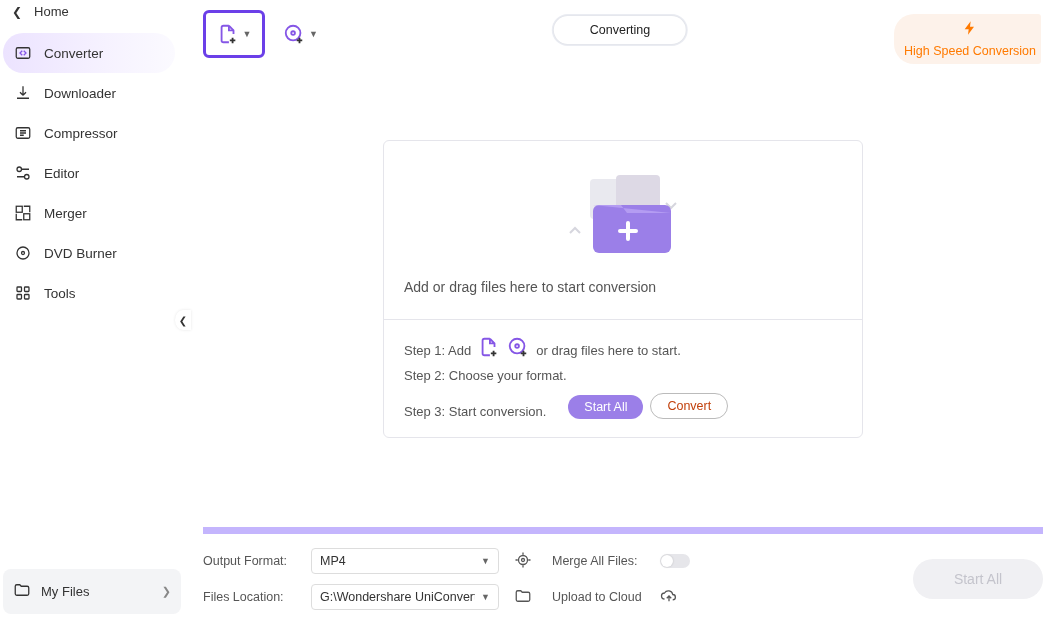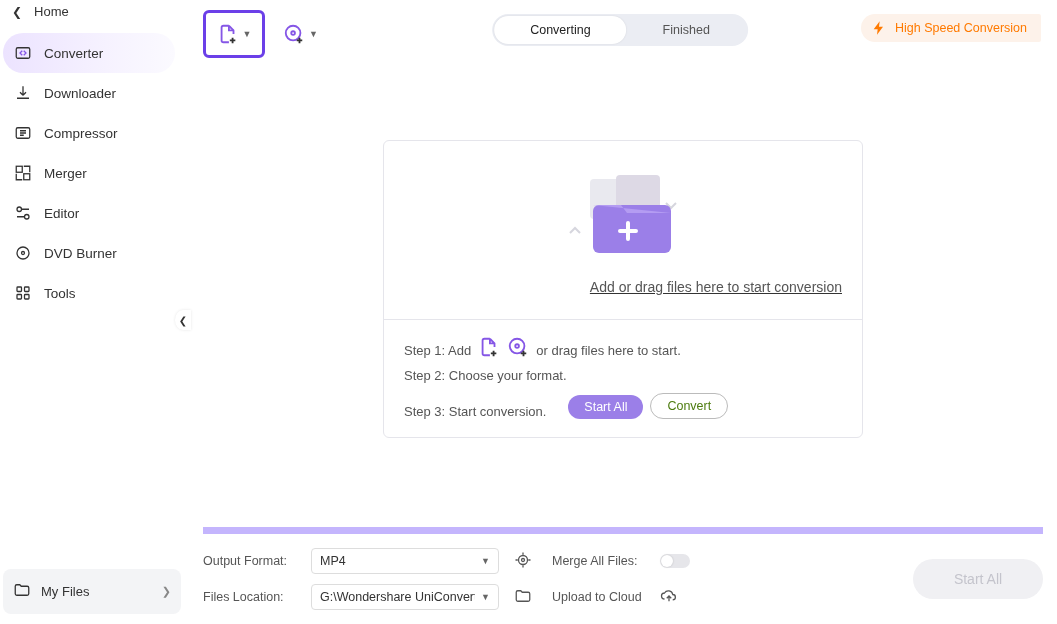--- a/index.html
+++ b/index.html
@@ -23,32 +23,32 @@
     
     .toolbar { display: flex; align-items: center; gap: 10px; }
     .addfile-btn { width: 62px; height: 48px; border: 3px solid #6b3fe8; border-radius: 6px; display: flex; align-items: center; justify-content: center; gap: 4px; cursor: pointer; }
     .adddisc-btn { display: flex; align-items: center; gap: 4px; cursor: pointer; margin-left: 8px; }
     .drop-caret { font-size: 9px; color: #666; }
     
     .tabs { margin-left: auto; margin-right: auto; position: absolute; left: 50%; transform: translateX(-50%); top: 14px; background: #ebedf3; border-radius: 18px; display: flex; padding: 2px; }
     .tab { padding: 7px 36px; border-radius: 16px; cursor: pointer; font-size: 12.5px; color: #555; }
     .tab.active { background: #fff; color: #222; box-shadow: 0 0 2px rgba(0,0,0,0.1); }
     
-    .hsc { position: absolute; right: 16px; top: 14px; background: #fdf2ea; border-radius: 20px 3px 3px 20px; display: flex; align-items: center; gap: 8px; padding: 6px 14px 6px 10px; color: #ff7a00; font-size: 12.5px; }
+    .hsc { position: absolute; right: 16px; top: 14px; background: #fdf2ea; border-radius: 20px 3px 3px 20px; display: flex; align-items: center; gap: 8px; padding: 6px 5px 6px 10px; color: #ff7a00; font-size: 12.5px; flex-direction: column; }
     
     .dropzone-wrap { margin: 82px auto 0; width: 480px; border: 1px solid #e5e5eb; border-radius: 6px; }
-    .dz-top { padding: 32px 20px 24px; text-align: right; text-decoration: underline; }
+    .dz-top { padding: 32px 20px 24px; text-align: left; }
     .dz-illus { width: 130px; height: 92px; margin: 0 auto 14px; position: relative; }
     .dz-text { color: #555; font-size: 14px; }
     .dz-steps { border-top: 1px solid #e5e5eb; padding: 16px 20px 18px; }
     .step-row { display: flex; align-items: flex-end; gap: 7px; margin-bottom: 10px; color: #555; font-size: 13px; }
     .step-row:last-child { margin-bottom: 0; }
     .mini-btn { padding: 5px 16px; border-radius: 14px; font-size: 12.5px; cursor: pointer; }
     .mini-btn.fill { background: #9b7fe8; color: #fff; border: none; }
-    .mini-btn.out { background: #fff; color: #4d7c0f; border: 1px solid #bbb; }
+    .mini-btn.out { background: #fff; color: #c2410c; border: 1px solid #bbb; }
     
     .footer { position: absolute; bottom: 0; left: 20px; right: 14px; border-top: 7px solid #c4b5fd; padding: 14px 0 14px; display: grid; grid-template-columns: 100px 195px 30px 100px 120px 1fr 130px; align-items: center; row-gap: 10px; column-gap: 8px; }
     .footer .lbl { font-size: 12.5px; color: #555; }
     .sel { border: 1px solid #ddd; border-radius: 4px; padding: 5px 8px; font-size: 12.5px; display: flex; align-items: center; justify-content: space-between; cursor: pointer; width: 188px; }
     .sel .car { font-size: 9px; color: #666; }
     .toggle { width: 30px; height: 14px; background: #e6e6ea; border-radius: 8px; position: relative; cursor: pointer; }
     .toggle::after { content: ''; position: absolute; width: 12px; height: 12px; background: #fff; border-radius: 50%; top: 1px; left: 1px; box-shadow: 0 0 2px rgba(0,0,0,0.2); }
     .startall-big { background: #f0f0f3; color: #c4c4cc; border-radius: 20px; padding: 12px 30px; font-size: 14px; cursor: pointer; text-align: center; }
     .ico16 { width: 18px; height: 18px; }
     .ico20 { width: 22px; height: 22px; }
@@ -85,36 +85,36 @@
             <svg class="ico16" viewBox="0 0 24 24" fill="none" stroke="#333" stroke-width="1.7">
               <rect x="3" y="5" width="18" height="14" rx="2"></rect>
               <path d="M8 9h8M8 12h8M8 15h5"></path>
             </svg>
           </span>
         <span>Compressor</span>
       </li>
       <li>
         <span class="icon">
             <svg class="ico16" viewBox="0 0 24 24" fill="none" stroke="#333" stroke-width="1.7">
+              <circle cx="7" cy="7" r="3"></circle>
+              <circle cx="17" cy="17" r="3"></circle>
+              <path d="M10 7h10M4 17h10"></path>
+            </svg>
+          </span>
+        <span>Editor</span>
+      </li>
+      <li>
+        <span class="icon">
+            <svg class="ico16" viewBox="0 0 24 24" fill="none" stroke="#333" stroke-width="1.7">
               <rect x="3" y="3" width="8" height="8"></rect>
               <rect x="13" y="13" width="8" height="8"></rect>
               <path d="M13 3h8v8M3 13v8h8"></path>
             </svg>
           </span>
         <span>Merger</span>
-      </li>
-      <li>
-        <span class="icon">
-            <svg class="ico16" viewBox="0 0 24 24" fill="none" stroke="#333" stroke-width="1.7">
-              <circle cx="7" cy="7" r="3"></circle>
-              <circle cx="17" cy="17" r="3"></circle>
-              <path d="M10 7h10M4 17h10"></path>
-            </svg>
-          </span>
-        <span>Editor</span>
       </li>
       <li>
         <span class="icon">
             <svg class="ico16" viewBox="0 0 24 24" fill="none" stroke="#333" stroke-width="1.7">
               <circle cx="12" cy="12" r="8"></circle>
               <circle cx="12" cy="12" r="2"></circle>
             </svg>
           </span>
         <span>DVD Burner</span>
       </li>
@@ -156,21 +156,20 @@
             <circle cx="11" cy="11" r="8"></circle>
             <circle cx="11" cy="11" r="2"></circle>
             <path d="M18 16v6m-3-3h6" stroke="#333"></path>
           </svg>
         <span class="drop-caret">▼</span>
       </div>
     </div>
 
     <div class="tabs">
       <div class="tab active">Converting</div>
-      <div class="tab">Finished</div>
     </div>
 
     <div class="hsc">
       <svg width="16" height="16" viewBox="0 0 24 24" fill="#ff7a00">
           <path d="M13 2L4 14h6l-1 8 9-12h-6l1-8z"></path>
         </svg>
       <span>High Speed Conversion</span>
     </div>
 
     <div class="dropzone-wrap">

